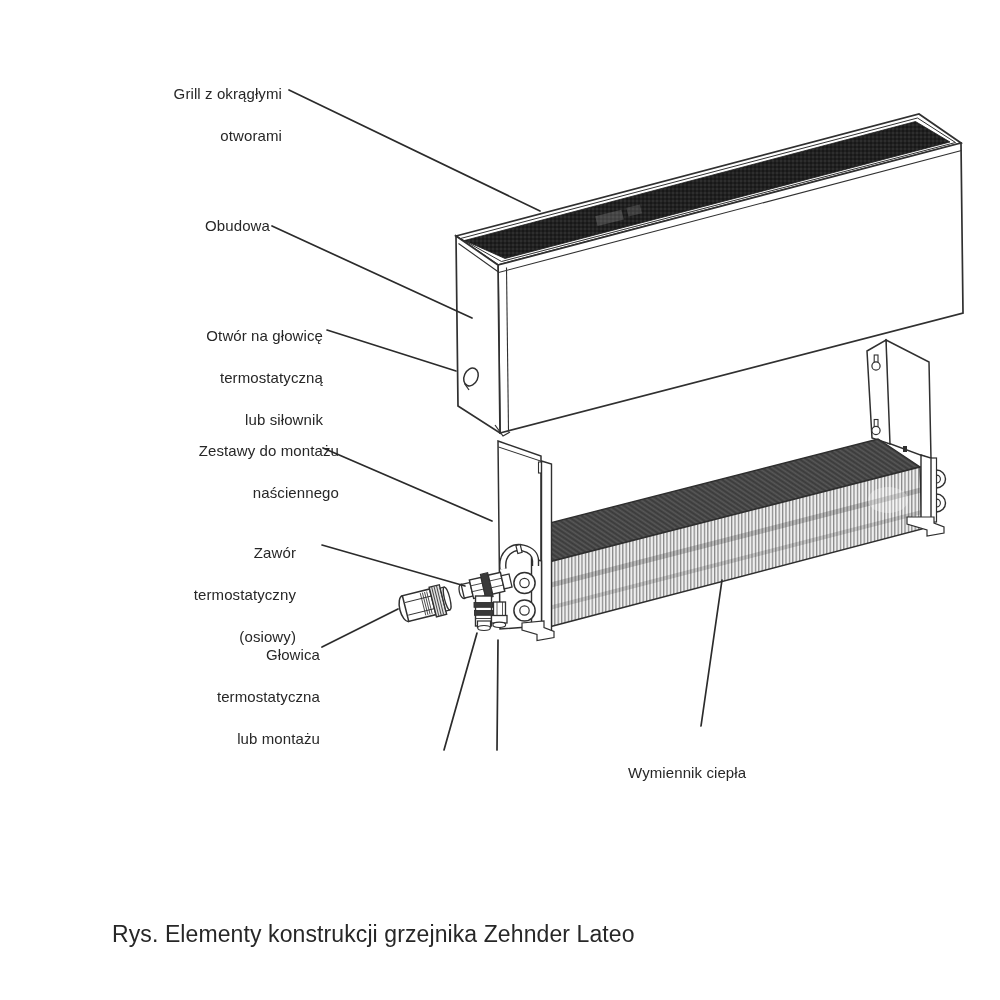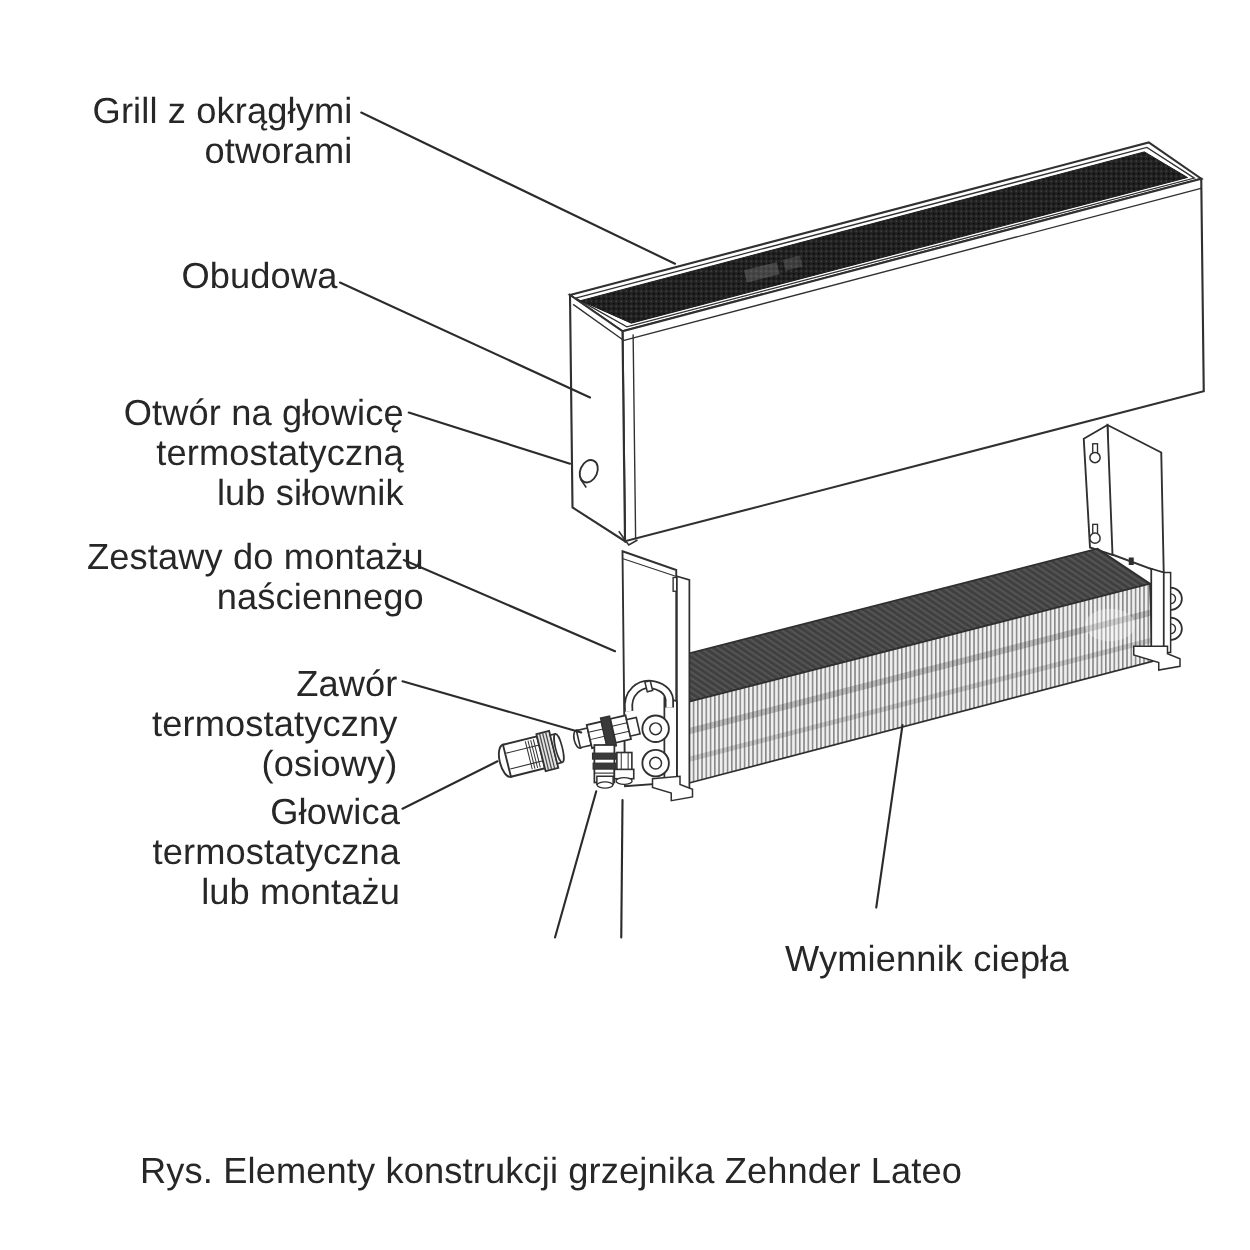--- a/index.html
+++ b/index.html
@@ -1,23 +1,23 @@
 <!DOCTYPE html>
 <html><head>
 <meta charset="utf-8">
 <style>
   html,body{margin:0;padding:0;background:#ffffff;}
   body{width:1000px;height:1000px;position:relative;overflow:hidden;
        font-family:"Liberation Sans","DejaVu Sans",sans-serif;}
   .stage{position:absolute;left:0;top:0;width:1000px;height:1000px;}
   svg.draw{position:absolute;left:0;top:0;}
-  .lbl{position:absolute;font-size:29px;line-height:32px;color:#272727;
+  .lbl{position:absolute;font-size:15px;line-height:42px;color:#272727;
        white-space:pre-line;letter-spacing:.1px;}
   .ra{text-align:right;}
-  .caption{position:absolute;left:112px;top:921px;font-size:29px;color:#272727;
+  .caption{position:absolute;left:112px;top:921px;font-size:23px;color:#272727;
            letter-spacing:.1px;}
 </style>
 </head>
 <body>
 
 <div class="stage">
 
 <svg class="draw" width="1000" height="1000" viewBox="0 0 1000 1000">
   <defs>
     <pattern id="pGrill" width="4" height="4" patternUnits="userSpaceOnUse">
@@ -179,21 +179,21 @@
 
   <div class="lbl ra" style="right:730px;top:205px;">Obudowa</div>
 
   <div class="lbl ra" style="right:677px;top:315px;">Otwór na głowicę
 termostatyczną
 lub siłownik</div>
 
   <div class="lbl ra" style="right:661px;top:430px;">Zestawy do montażu
 naściennego</div>
 
-  <div class="lbl ra" style="right:682px;top:532px;">Zawór
+  <div class="lbl ra" style="right:704px;top:532px;">Zawór
 termostatyczny
 (osiowy)</div>
 
   <div class="lbl ra" style="right:680px;top:634px;">Głowica
 termostatyczna
 lub montażu</div>
 
 
   <div class="lbl" style="left:628px;top:728px;margin-top:24px;">Wymiennik ciepła</div>
 

